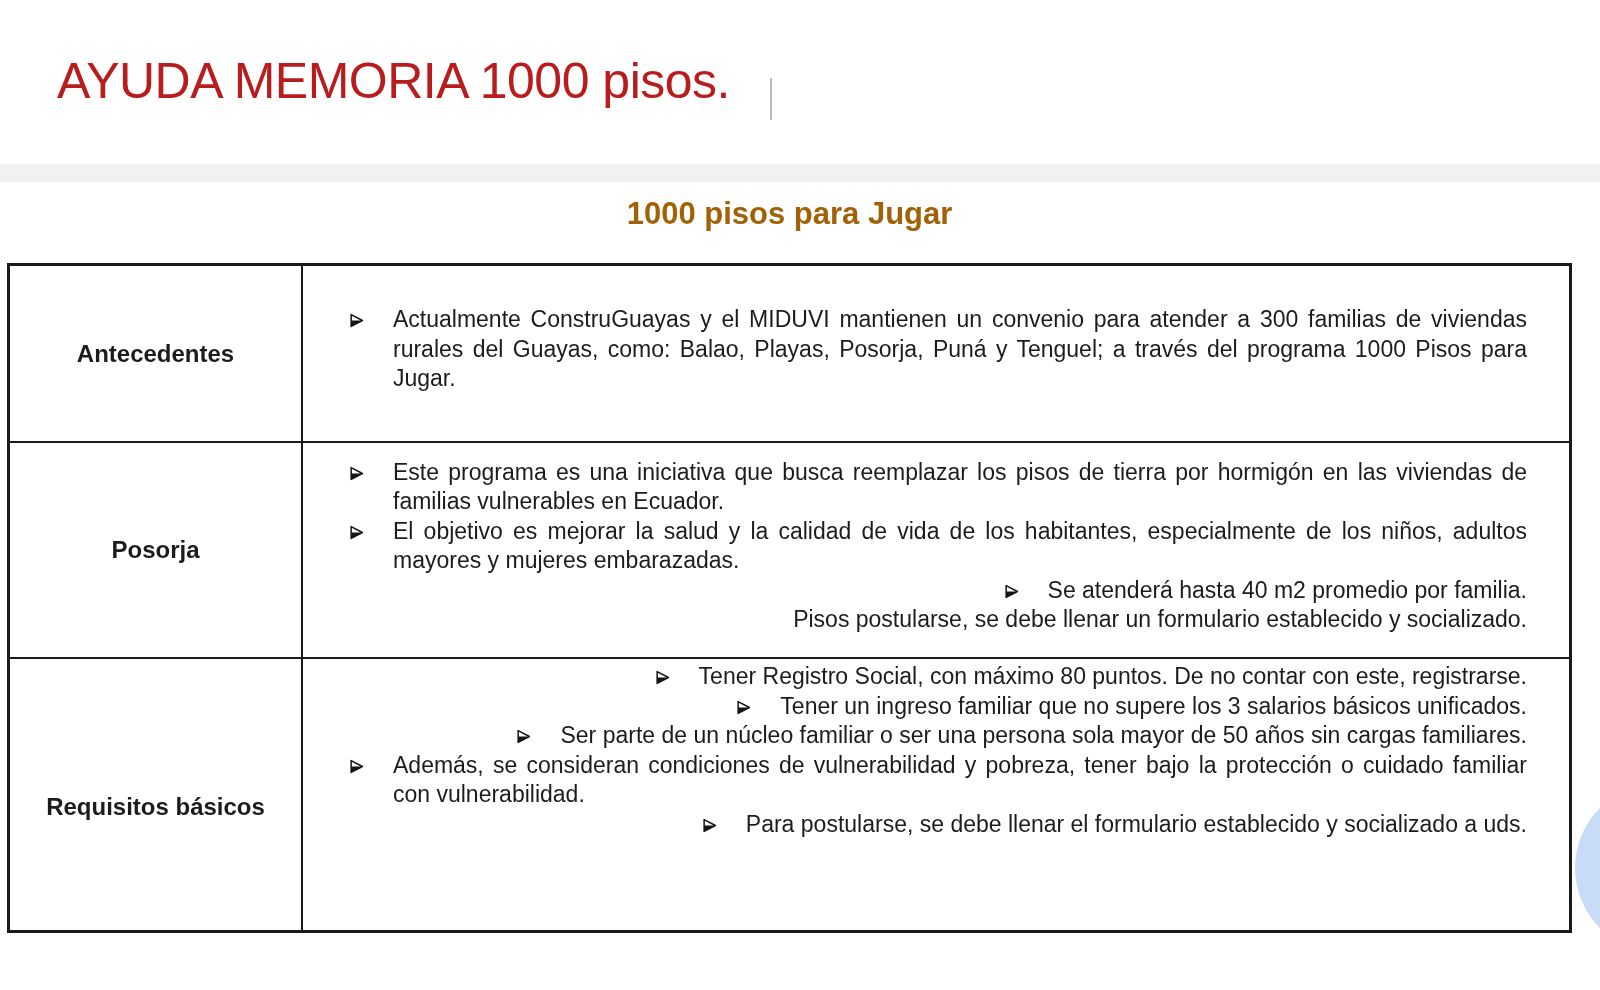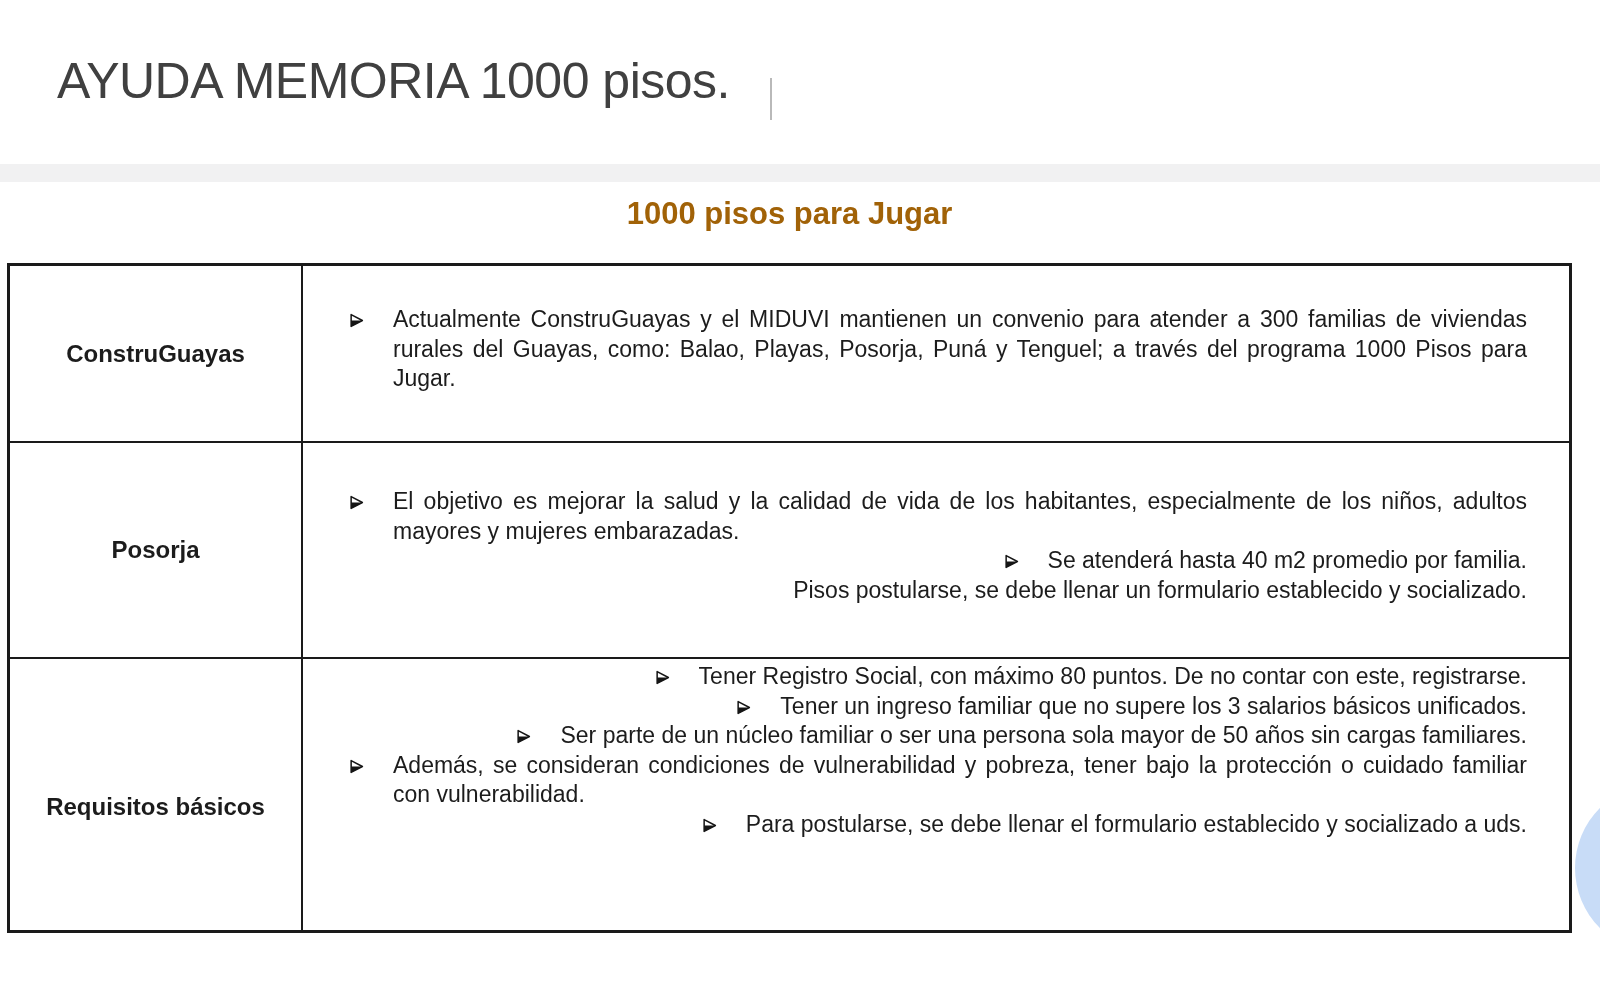--- a/index.html
+++ b/index.html
@@ -8,21 +8,21 @@
     position: relative; overflow: hidden;
     background: #ffffff;
     font-family: "Liberation Sans", sans-serif;
     color: #1c1c1c;
   }
 
   
   .doc-title {
     position: absolute; left: 57px; top: 52px;
     font-size: 50px; font-weight: 400; letter-spacing: -0.5px;
-    color: #404040; margin: 0; white-space: nowrap;
+    color: #b91c1c; margin: 0; white-space: nowrap;
   }
   .caret {
     position: absolute; left: 770px; top: 78px;
     width: 2px; height: 42px; background: #b9b9b9;
   }
 
   
   .band {
     position: absolute; left: 0; top: 164px;
     width: 1600px; height: 18px;
@@ -86,36 +86,43 @@
 <body>
 
 <h1 class="doc-title">AYUDA MEMORIA 1000 pisos.</h1>
 <div class="caret"></div>
 <div class="band"></div>
 <h2 class="section-title">1000 pisos para Jugar</h2>
 
 <div class="doc-table">
 
   <div class="cell label-cell rb">
-    <span>ConstruGuayas</span>
+    <span>Antecedentes</span>
   </div>
   <div class="cell content-cell rb">
     <div class="item">
       <svg class="bicon" viewBox="0 0 14 14">
           <path d="M2 1.5 L12.5 7 L2 12.5 Z" fill="#fff" stroke="#151515" stroke-width="1.4" stroke-linejoin="round"></path>
           <path d="M2 6.9 L12.5 7 L2 12.5 Z" fill="#151515"></path>
         </svg>
       <span>Actualmente ConstruGuayas y el MIDUVI mantienen un convenio para atender a 300 familias de viviendas rurales del Guayas, como:  Balao, Playas, Posorja, Puná y Tenguel; a través del programa 1000 Pisos para Jugar.</span>
     </div>
   </div>
 
   <div class="cell label-cell rb">
     <span>Posorja</span>
   </div>
   <div class="cell content-cell rb">
+    <div class="item">
+      <svg class="bicon" viewBox="0 0 14 14">
+          <path d="M2 1.5 L12.5 7 L2 12.5 Z" fill="#fff" stroke="#151515" stroke-width="1.4" stroke-linejoin="round"></path>
+          <path d="M2 6.9 L12.5 7 L2 12.5 Z" fill="#151515"></path>
+        </svg>
+      <span>Este programa es una iniciativa que busca reemplazar los pisos de tierra por hormigón en las viviendas de familias vulnerables en Ecuador.</span>
+    </div>
     <div class="item">
       <svg class="bicon" viewBox="0 0 14 14">
           <path d="M2 1.5 L12.5 7 L2 12.5 Z" fill="#fff" stroke="#151515" stroke-width="1.4" stroke-linejoin="round"></path>
           <path d="M2 6.9 L12.5 7 L2 12.5 Z" fill="#151515"></path>
         </svg>
       <span>El objetivo es mejorar la salud y la calidad de vida de los habitantes, especialmente de los niños, adultos mayores y mujeres embarazadas.</span>
     </div>
     <div class="item">
       <svg class="bicon" viewBox="0 0 14 14">
           <path d="M2 1.5 L12.5 7 L2 12.5 Z" fill="#fff" stroke="#151515" stroke-width="1.4" stroke-linejoin="round"></path>

